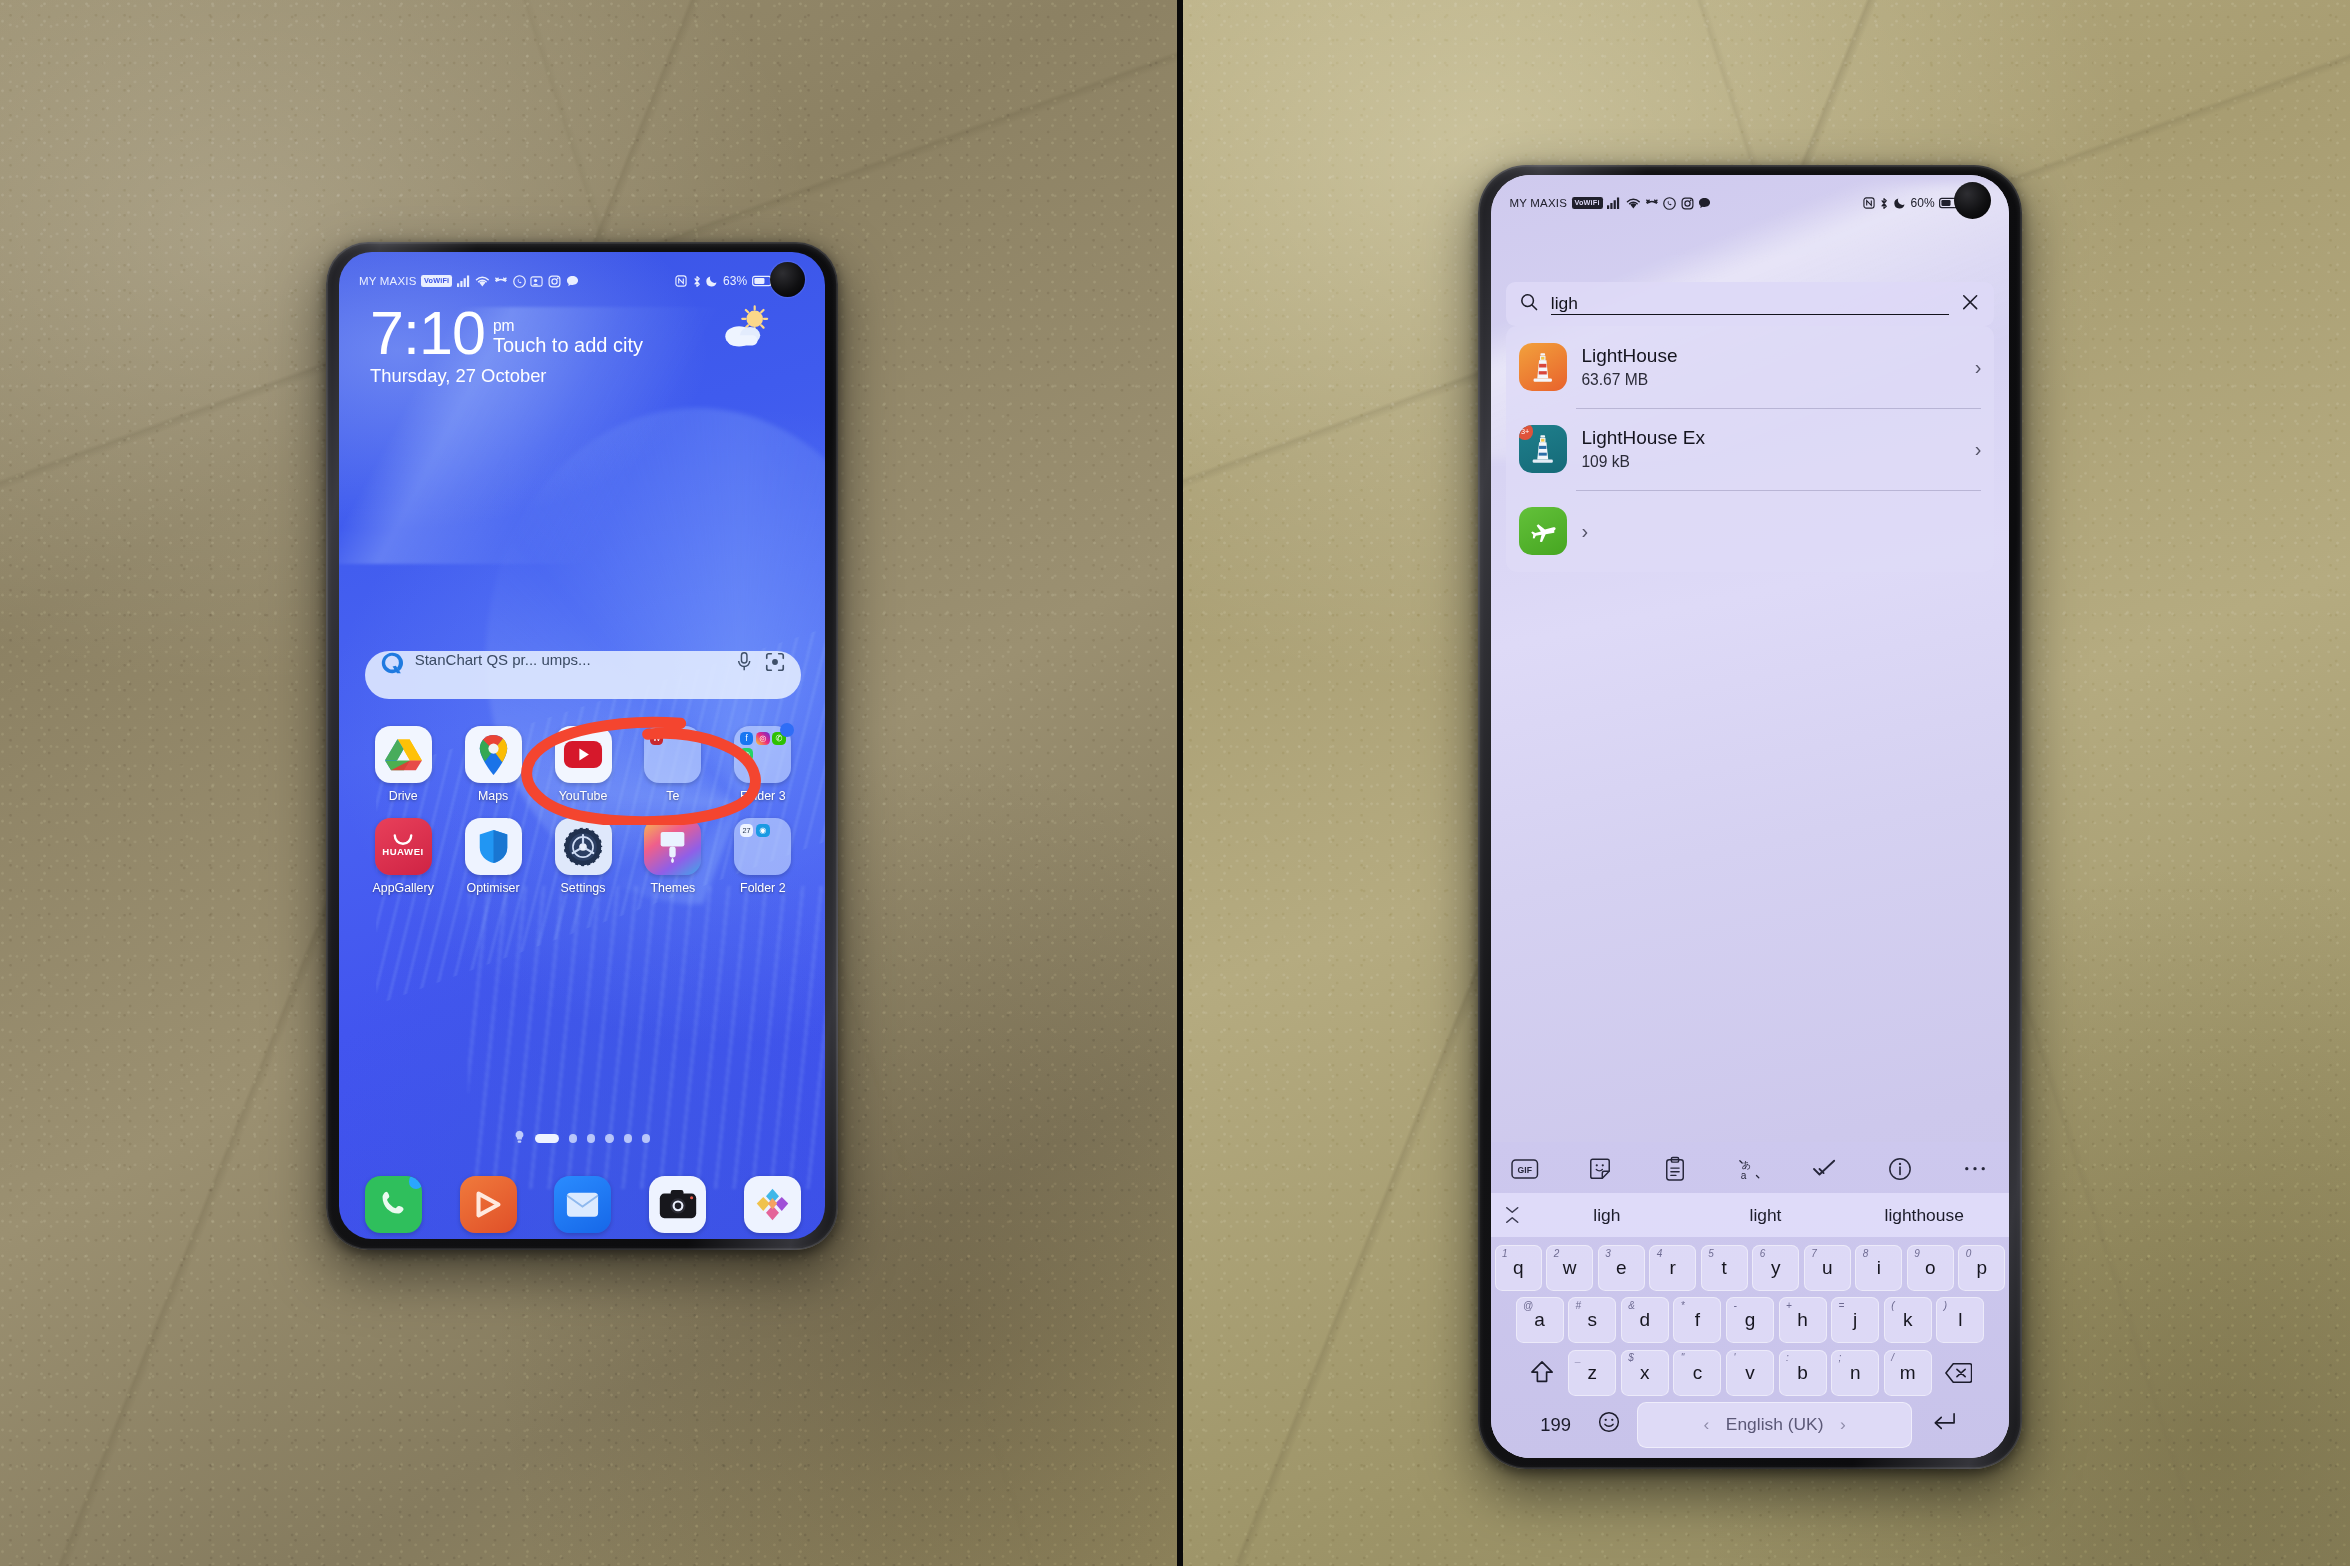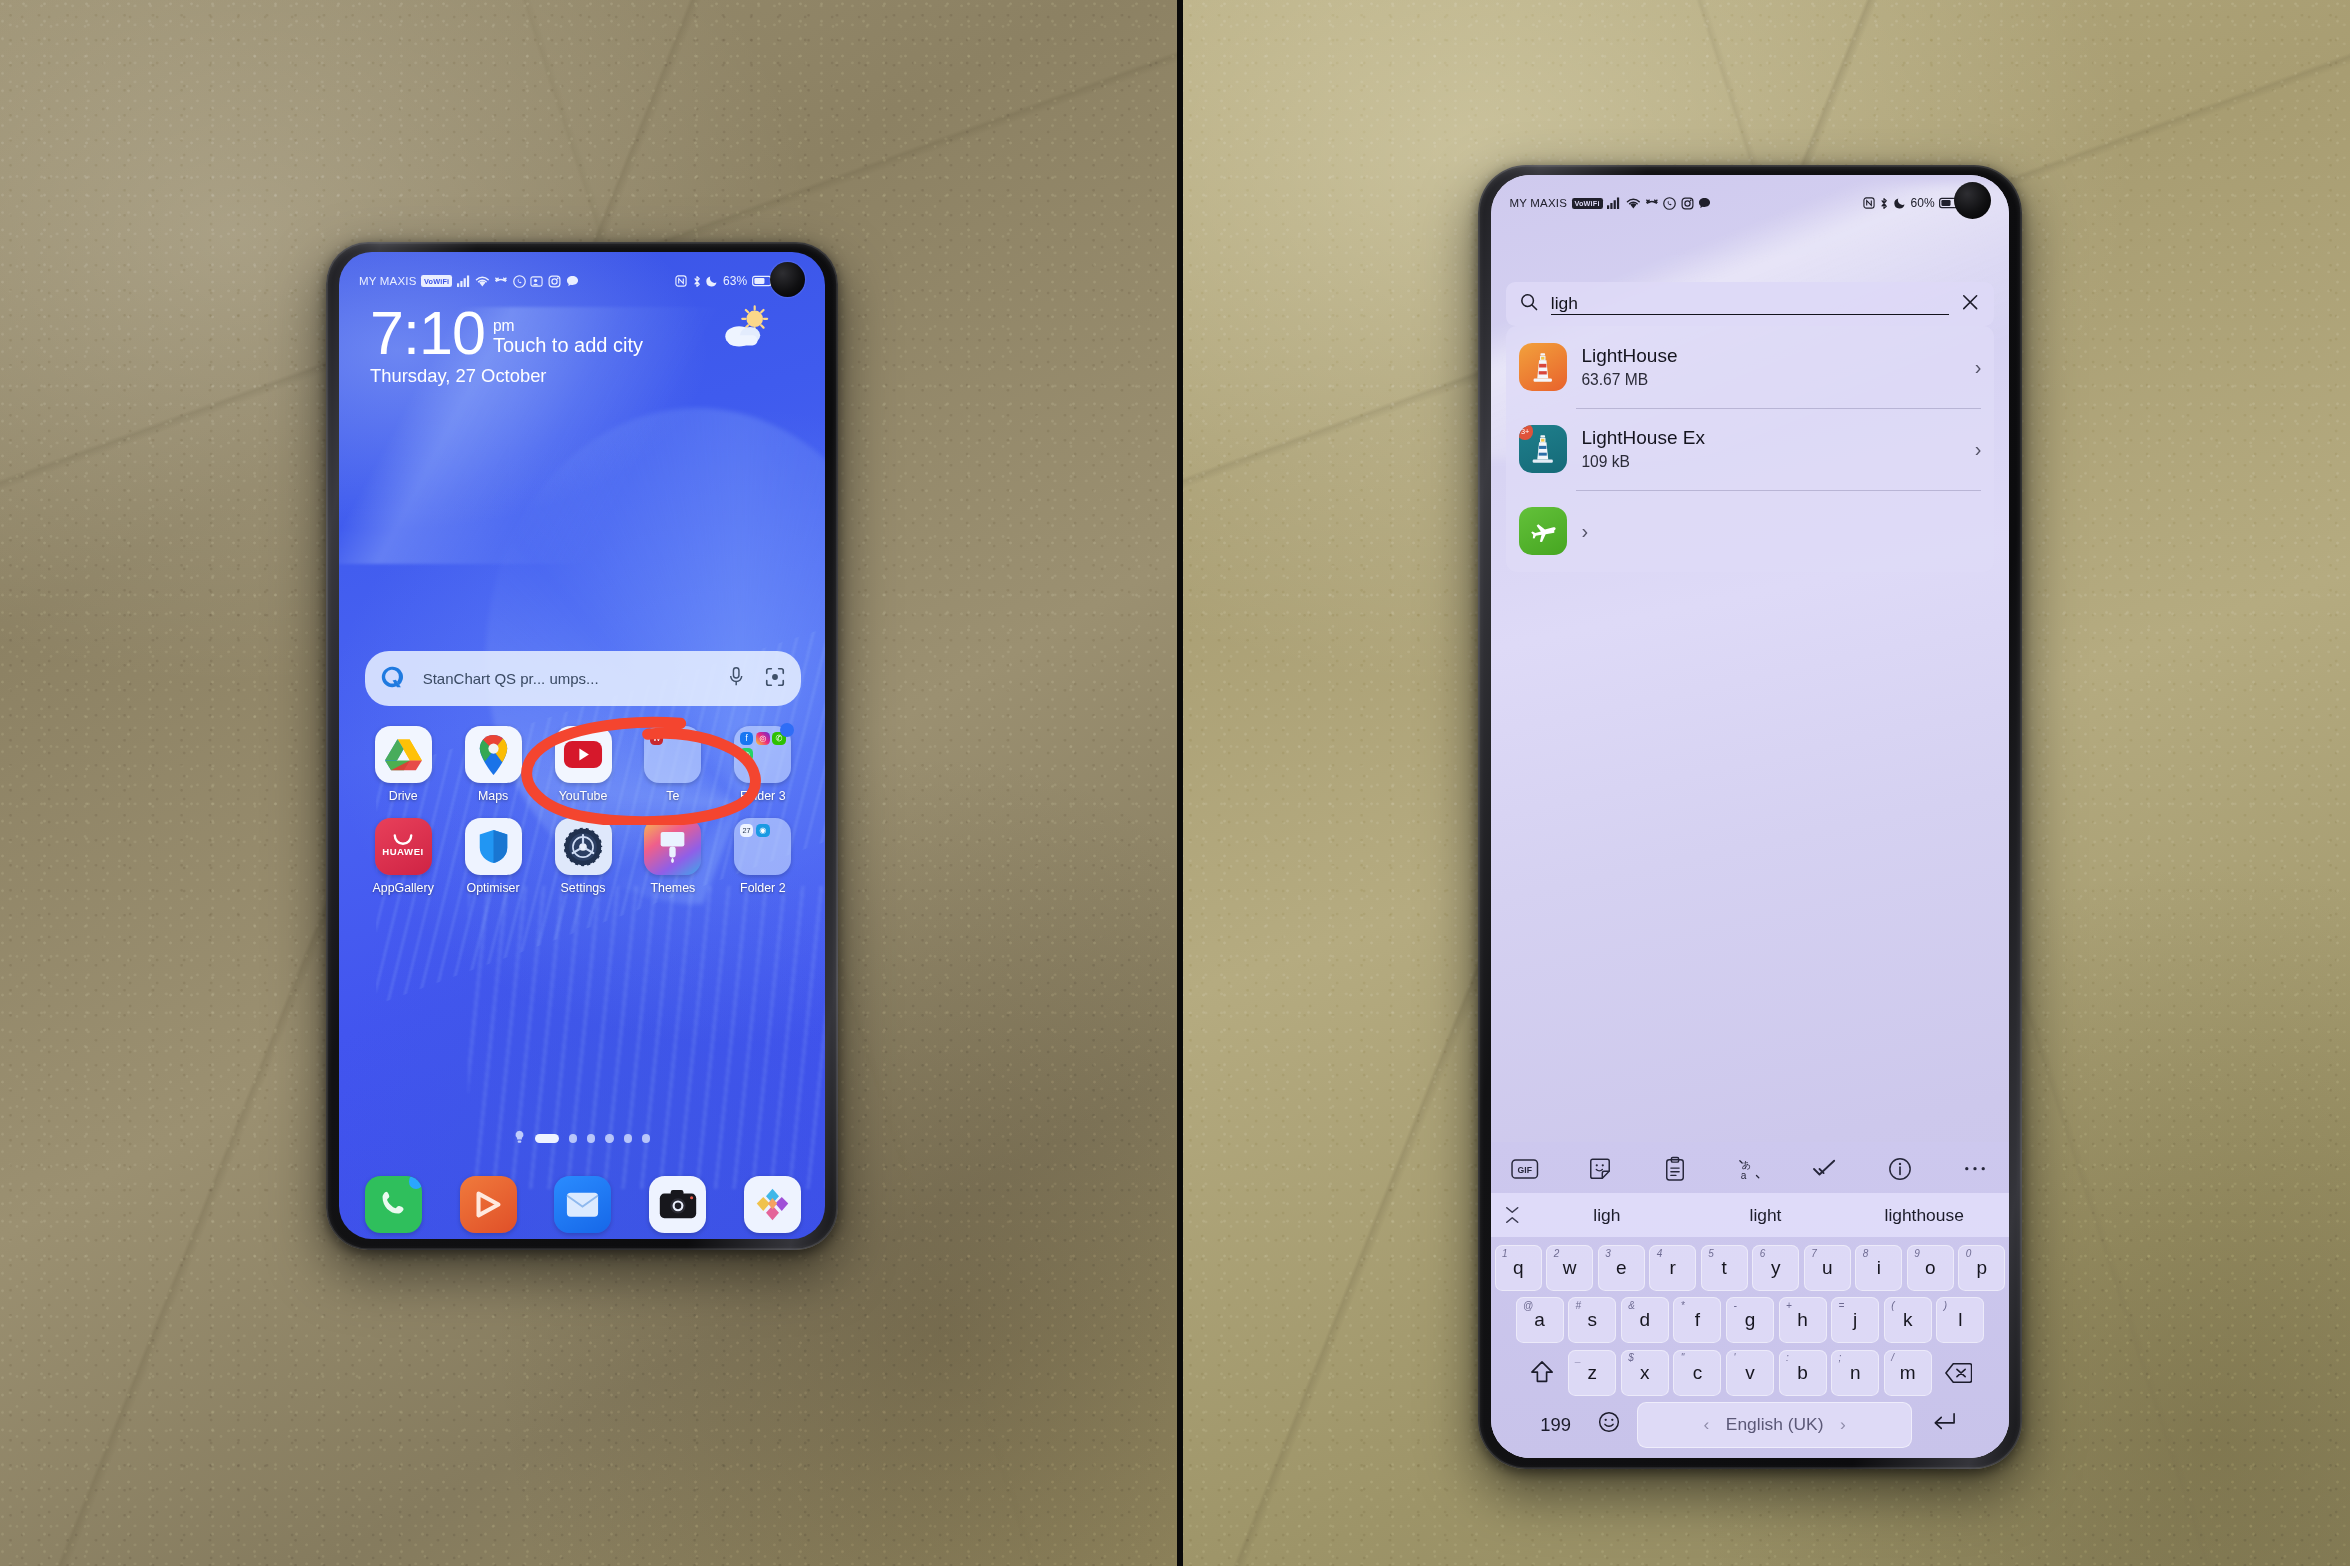--- a/index.html
+++ b/index.html
@@ -107,21 +107,21 @@
       rgba(185,212,255,.26) 0 3.7px, transparent 3.7px 18.4px);
     filter: blur(1.5px);
   }
 
   
   .statusbar {
     position: absolute; left: 0; right: 0; height: 27.5px;
     display: flex; align-items: center; gap: 5.5px;
     font-size: 12px; letter-spacing: 0.1px;
   }
-  .sb-left { display: flex; align-items: center; gap: 4.6px; }
+  .sb-left { display: flex; align-items: flex-start; gap: 4.6px; }
   .sb-right { display: flex; align-items: center; gap: 4.6px; margin-left: auto; }
   .carrier { font-size: 11.5px; font-weight: 400; letter-spacing: 0.2px; }
   .volte { font-size: 7.3px; font-weight: 700; padding: 1.4px 2.8px; border-radius: 2.3px; letter-spacing: 0.2px; }
   .sbicon { display: inline-flex; align-items: center; }
   .pct { font-size: 12px; font-weight: 500; }
   .clock-sb { font-size: 12.4px; font-weight: 500; }
 
   #phone-left .statusbar { top: 15.6px; padding: 0 22px 0 20px; color: #e9eeff; }
   #phone-left .volte { background: #e9eeff; color: #3b52e4; }
 
@@ -136,23 +136,23 @@
   .clockwidget { position: absolute; left: 31px; top: 53px; color: #fff; }
   .bigtime { font-size: 61px; font-weight: 300; line-height: .95; letter-spacing: -0.9px; display: inline-block; vertical-align: bottom;}
   .ampm-wrap { display: inline-block; vertical-align: bottom; padding-bottom: 5.5px; margin-left: 3.7px; }
   .ampm { font-size: 15.6px; font-weight: 400; display: block; line-height: 1.05; }
   .addcity { font-size: 20px; font-weight: 300; display: block; line-height: 1.15; white-space: nowrap;}
   .datetext { font-size: 18.4px; font-weight: 300; margin-top: 1.8px; }
   .weathericon { position: absolute; right: 51px; top: 53px; width: 57px; height: 46px; }
 
   
   .searchpill {
-    position: absolute; left: 26px; right: 24px; top: 399px; height: 55px;
+    position: absolute; left: 26px; right: 24px; top: 399px; height: 48px;
     background: rgba(228,237,255,.88); border-radius: 24px;
-    display: flex; align-items: center; padding: 0 14.7px; gap: 19px;
+    display: flex; padding: 0 14.7px; gap: 11px;
   }
   .sp-text { flex: 1; font-size: 15px; color: #3a4a63; white-space: nowrap; overflow: hidden; }
 
   
   .appgrid { position: absolute; left: 13px; right: 11px; top: 474px; display: flex; flex-direction: column; gap: 14.7px; }
   .approw { display: flex; justify-content: space-between; padding: 0 9.2px; }
   .appcell { width: 84px; display: flex; flex-direction: column; align-items: center; gap: 6.4px; }
   .appicon {
     width: 57px; height: 57px; border-radius: 15.6px;
     display: flex; align-items: center; justify-content: center;

